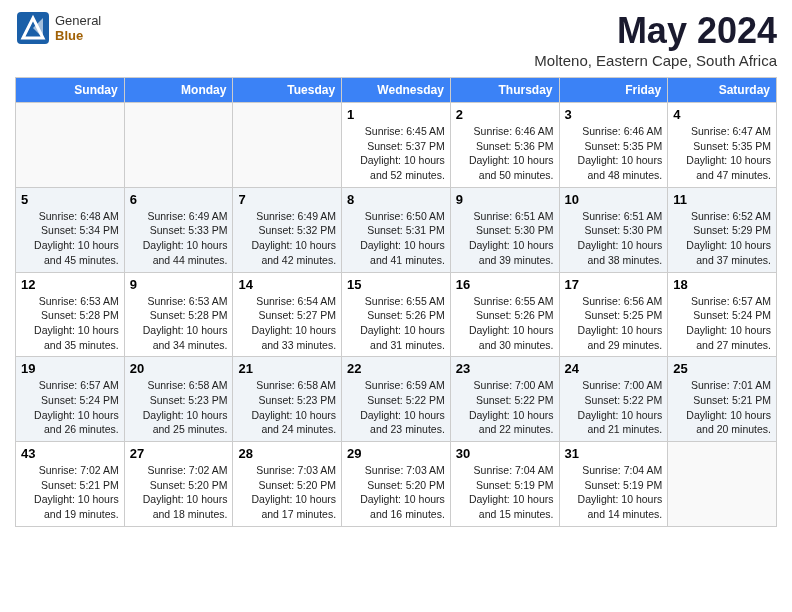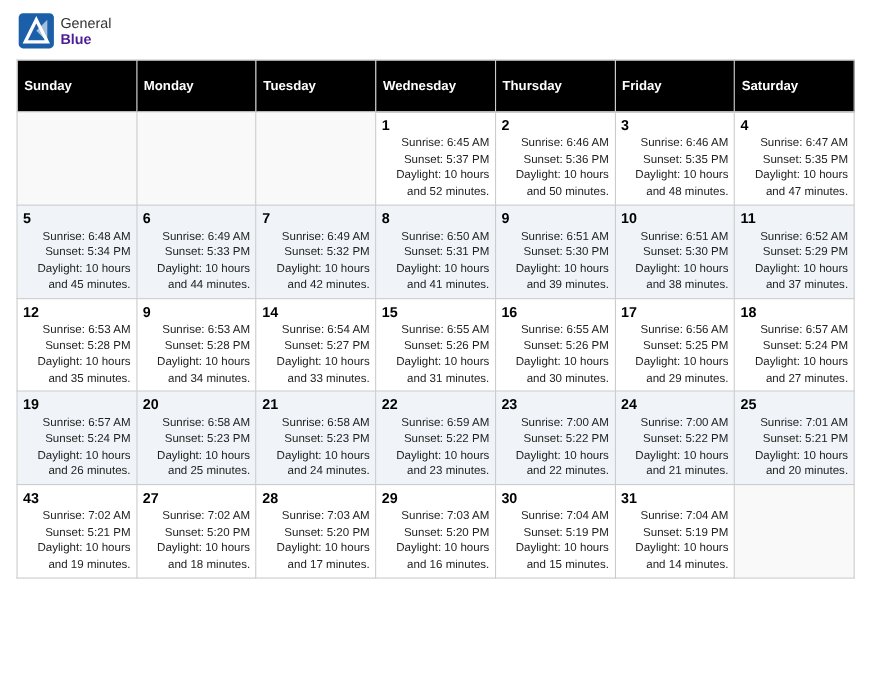--- a/index.html
+++ b/index.html
@@ -23,24 +23,24 @@
     }
     .title-block { text-align: right; }
     .month-title { font-size: 36px; color: #1a1a2e; font-weight: bold; }
     .location-title { font-size: 15px; color: #333; }
     .calendar-table {
       width: 100%;
       border-collapse: collapse;
       font-size: 11px;
     }
     .calendar-table thead th {
-      background-color: #000000;
+      background-color: #3b82f6;
       color: #fff;
-      text-align: left;
-      padding: 16px 6px;
+      text-align: right;
+      padding: 5px 6px;
       font-size: 12px;
       border: 1px solid #ccc;
     }
     .calendar-table tbody td {
       border: 1px solid #ccc;
       vertical-align: top;
       padding: 4px 5px;
       width: 14.28%;
       min-height: 80px;
       height: 80px;
@@ -65,22 +65,26 @@
 
 <div class="header">
   <div class="logo">
     <svg width="36" height="36" viewBox="0 0 36 36">
       <rect x="2" y="2" width="32" height="32" rx="4" fill="#1a5fa8"></rect>
       <polygon points="8,28 18,8 28,28" fill="none" stroke="white" stroke-width="3"></polygon>
       <polygon points="18,18 28,8 28,28" fill="white" opacity="0.6"></polygon>
     </svg>
     <div>
       <span style="display:block;font-size:13px;font-weight:normal;color:#333;">General</span>
-      <span style="display:block;font-size:13px;font-weight:bold;color:#4c1d95;">Blue</span>
+      <span style="display:block;font-size:13px;font-weight:bold;color:#a16207;">Blue</span>
     </div>
+  </div>
+  <div class="title-block">
+    <div class="month-title">May 2024</div>
+    <div class="location-title">Molteno, Eastern Cape, South Africa</div>
   </div>
 </div>
 
 <table class="calendar-table">
   <thead>
     <tr id="header-row">
         <th>Sunday</th>
         <th>Monday</th>
         <th>Tuesday</th>
         <th>Wednesday</th>

